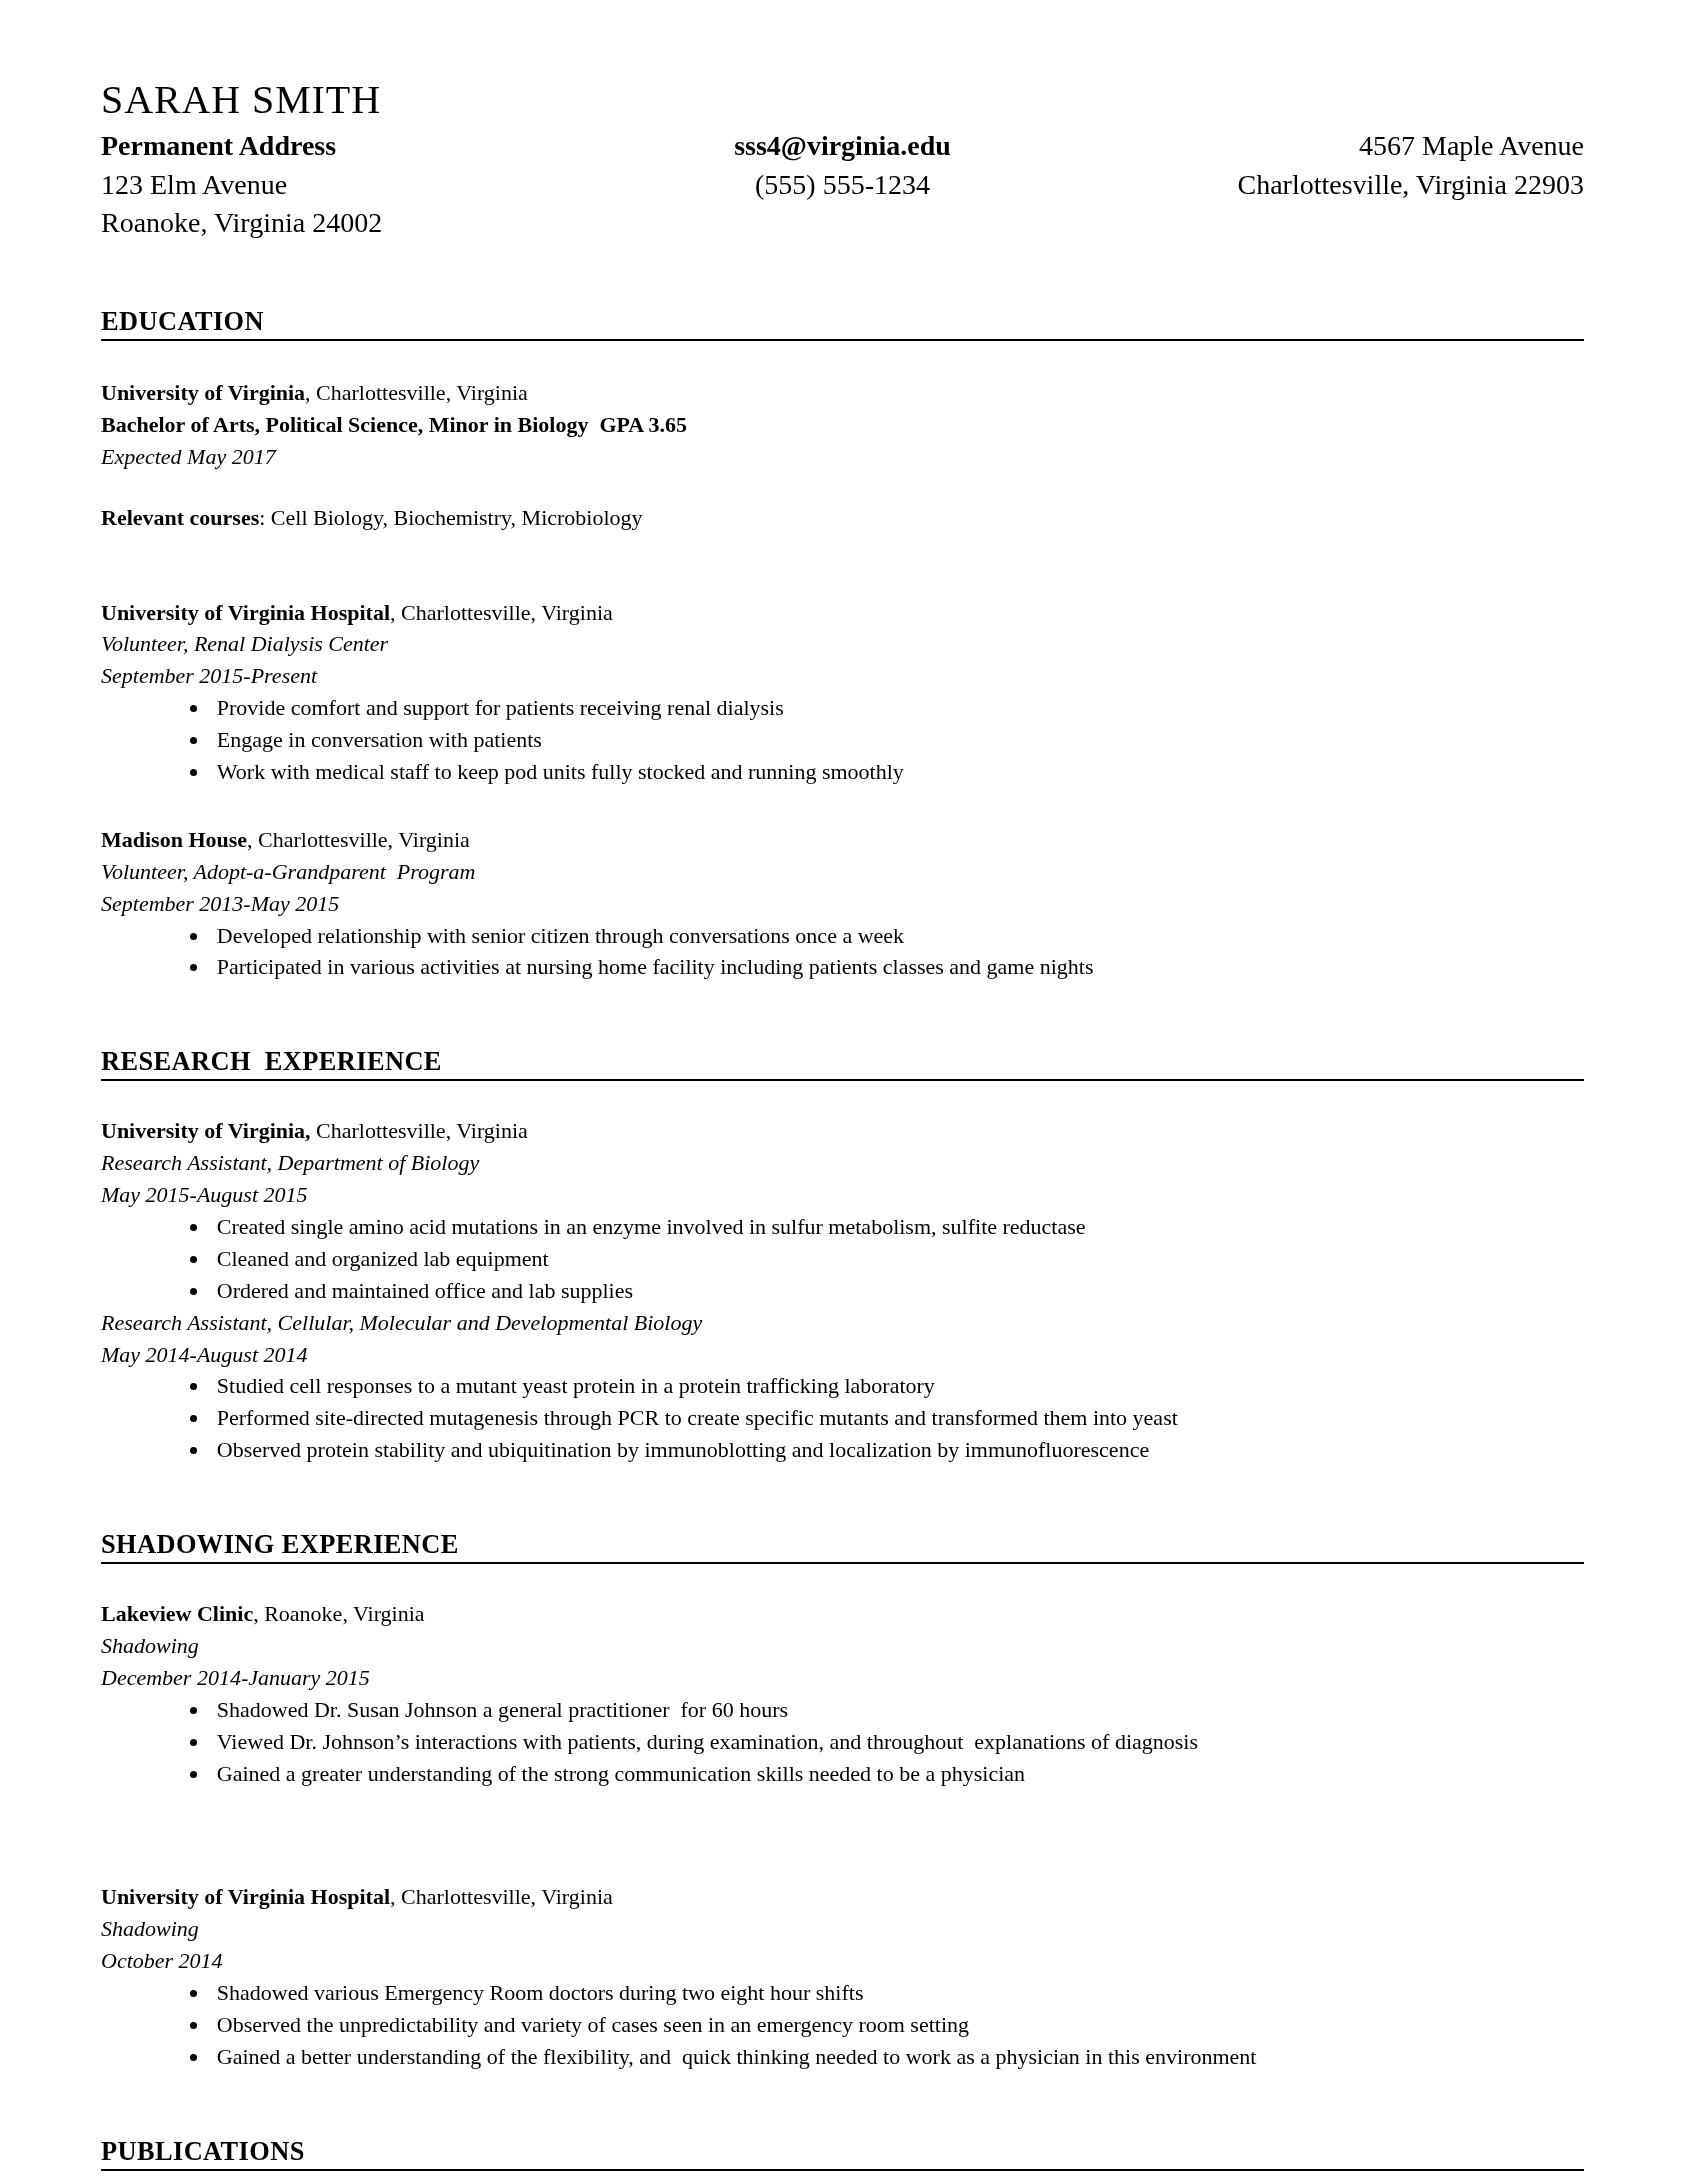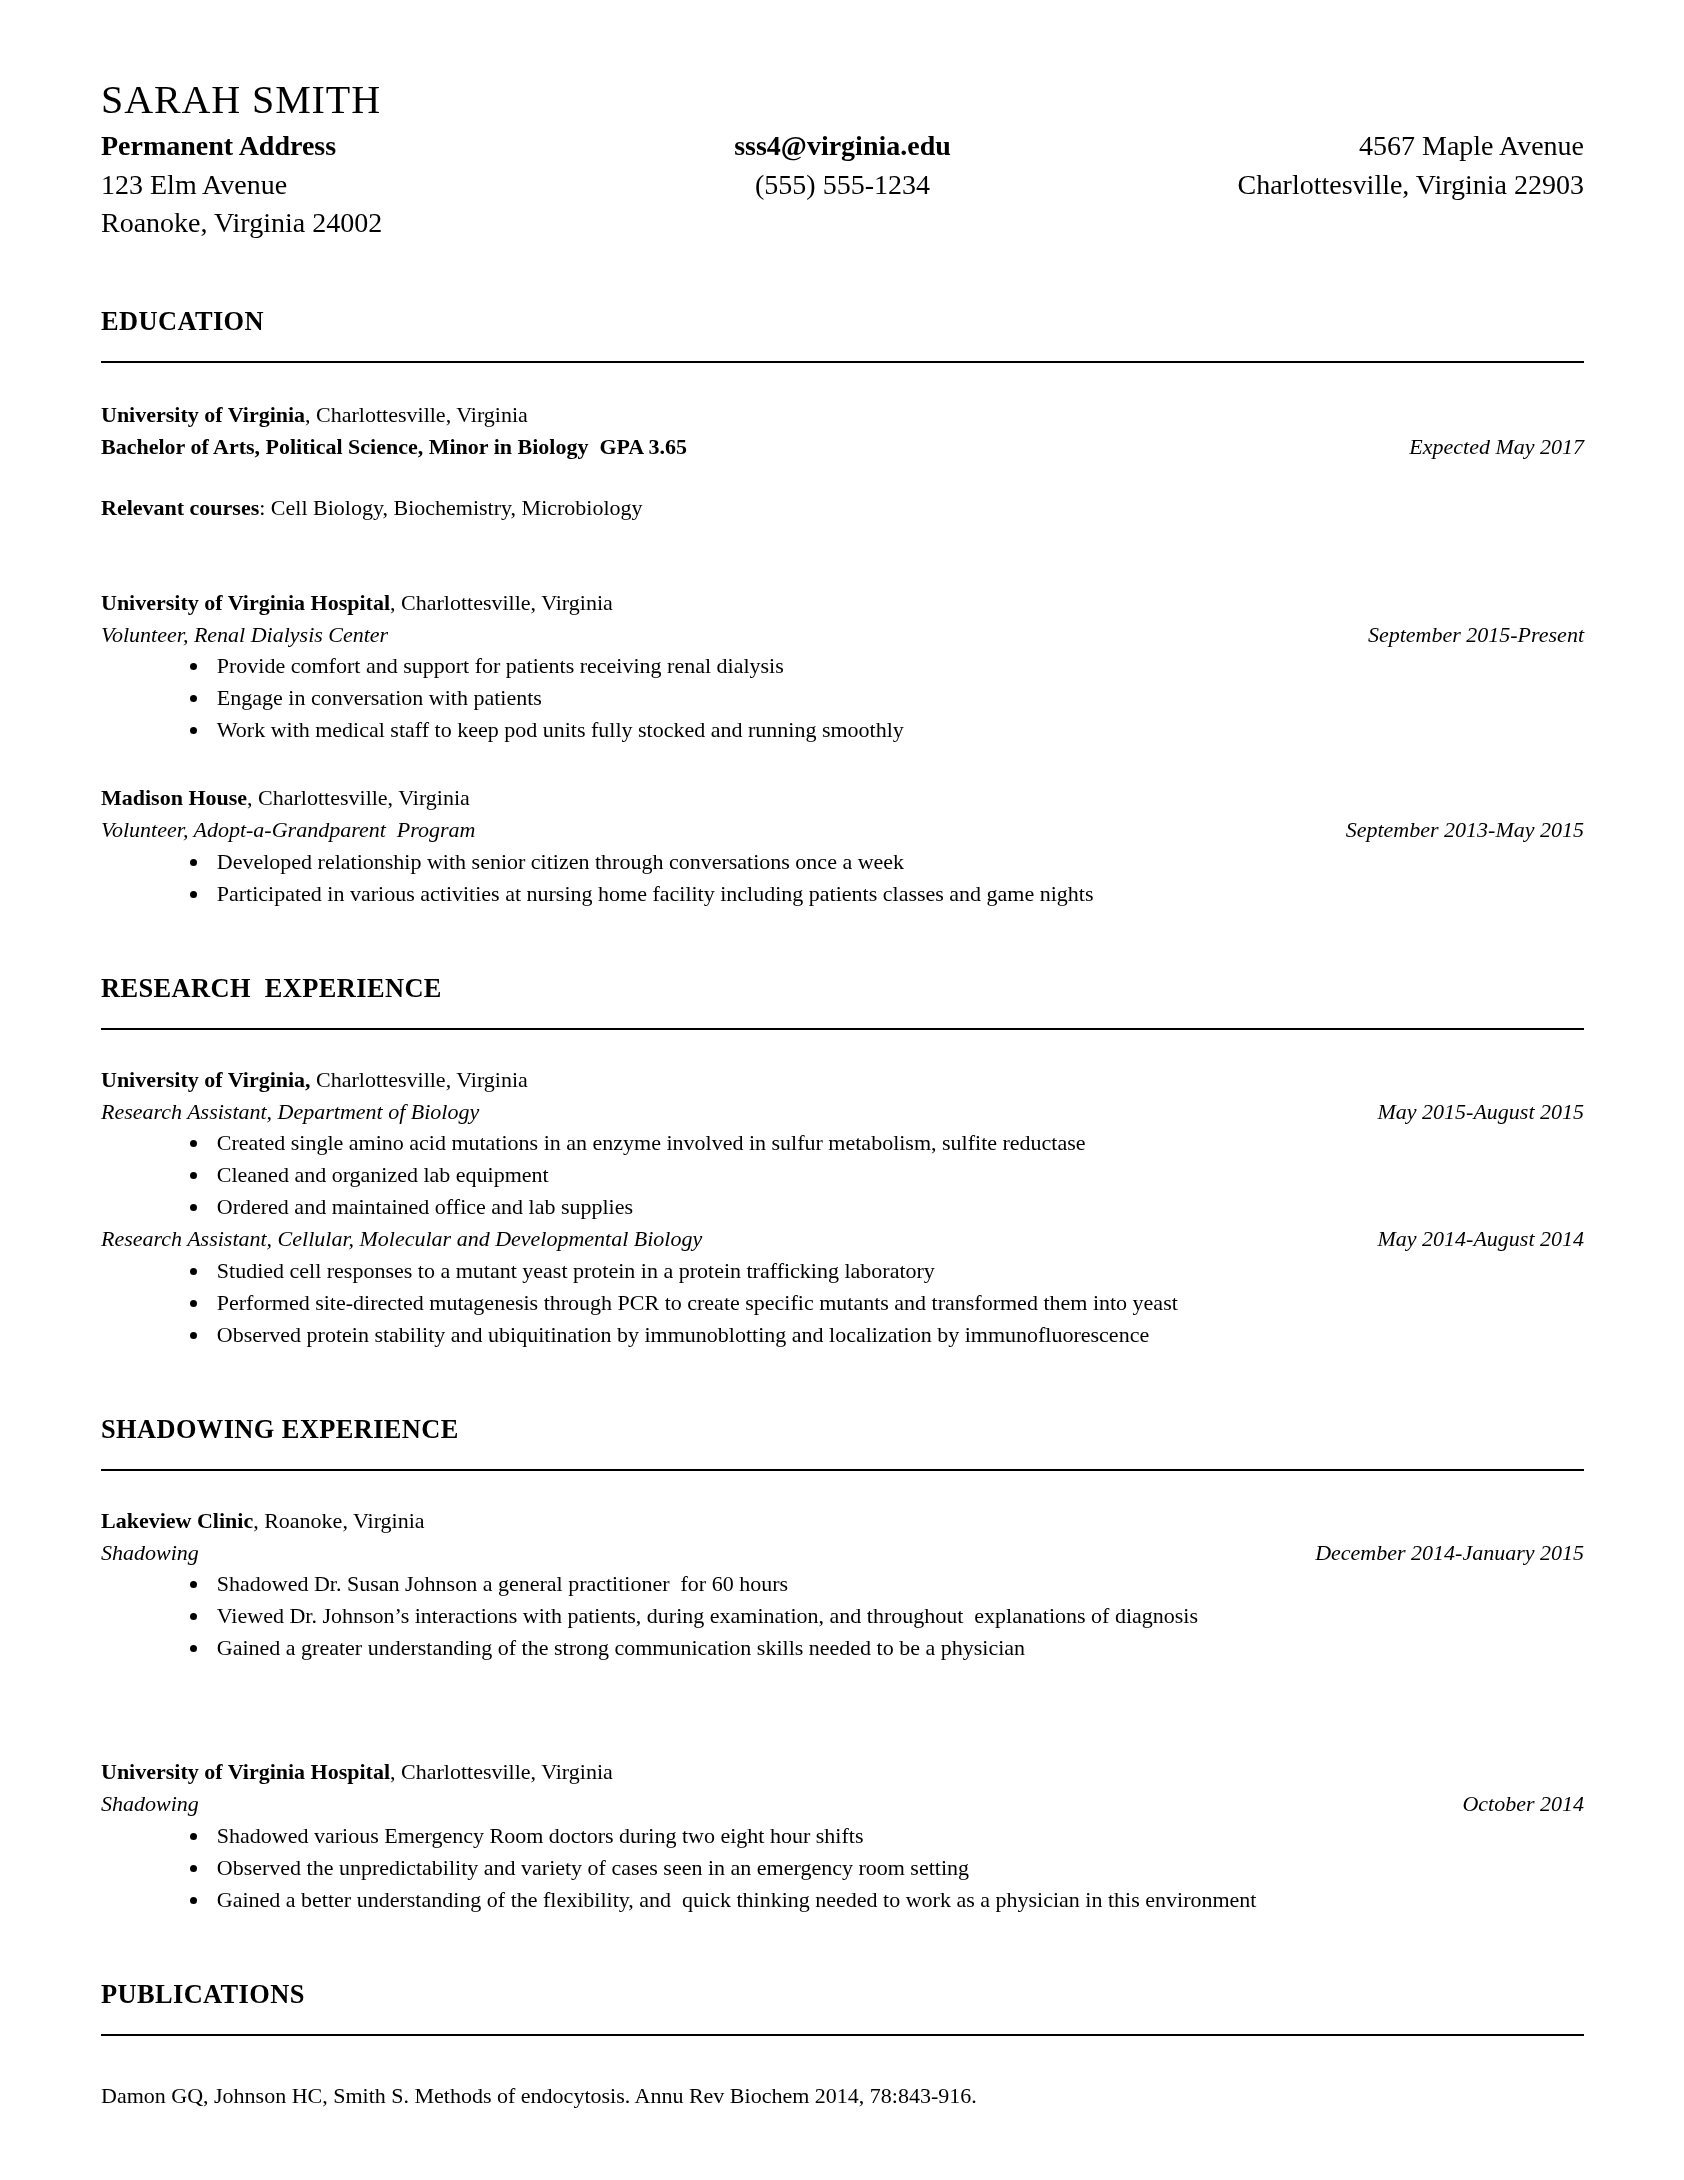--- a/index.html
+++ b/index.html
@@ -35,37 +35,38 @@
   .col-right  { text-align: right; }
 
   .section { margin-top: 63px; }
   .section:first-of-type { margin-top: 68px; }
   h2.section-heading {
     margin: 0;
     font-size: 26.4px;
     font-weight: bold;
     letter-spacing: 0.4px;
     border-bottom: 2.6px solid #000;
-    padding-bottom: 24px;
+    padding-bottom: 2px;
   }
   .section-body {
     margin-top: 34px;
     font-size: 22px;
     line-height: 1.45;
   }
   .section-body.tight { margin-top: 36px; }
   .section-body.pubs  { margin-top: 44px; }
 
   .entry + .entry { margin-top: 36px; }
   .entry.entry-gap-lg { margin-top: 92px; }
 
   .row {
     display: flex;
     justify-content: space-between;
     align-items: baseline;
+    flex-direction: column;
   }
   .courses-line { margin-top: 29px; }
 
   ul.bullets {
     margin: 0;
     padding-left: 109px;
   }
   ul.bullets li {
     padding-left: 6.8px;
     white-space: pre-wrap;

